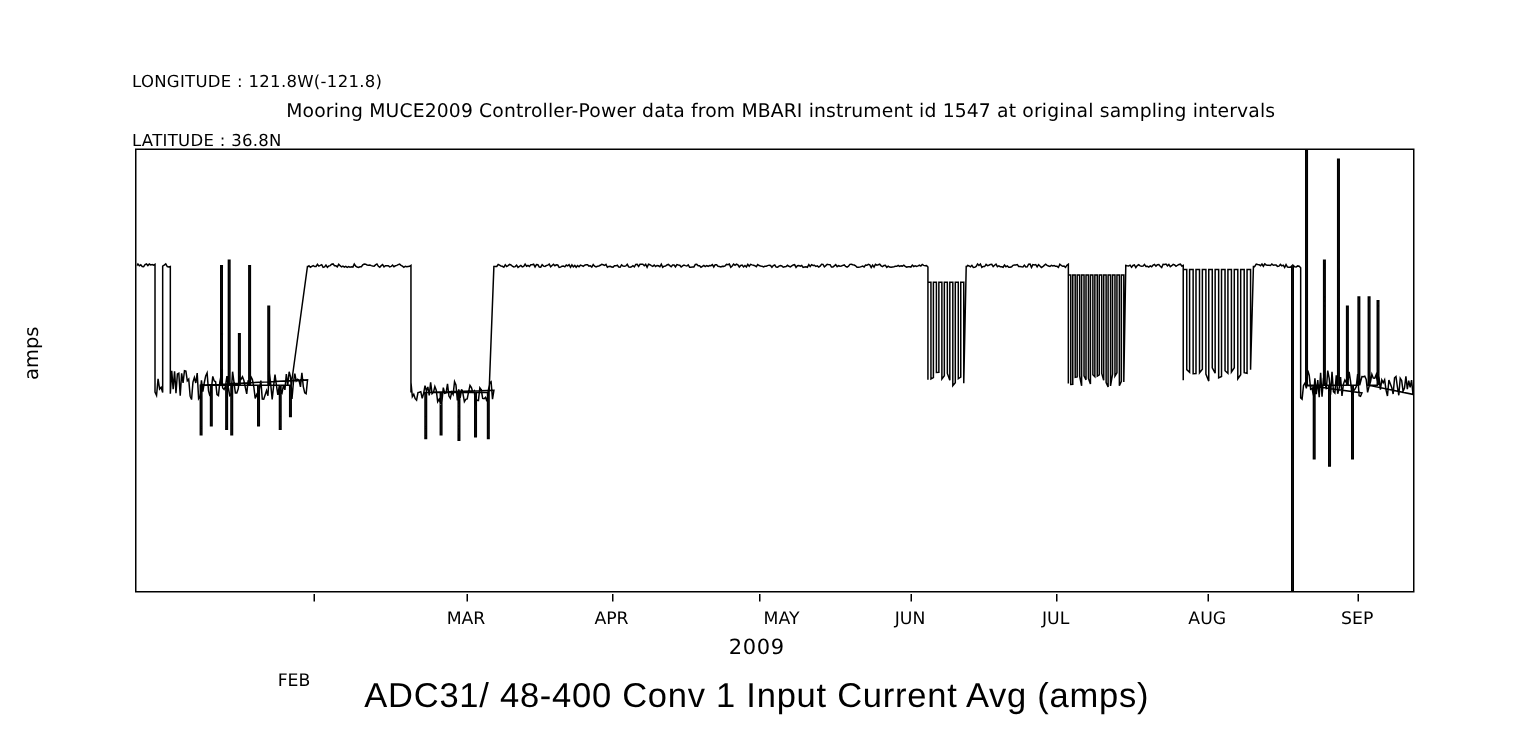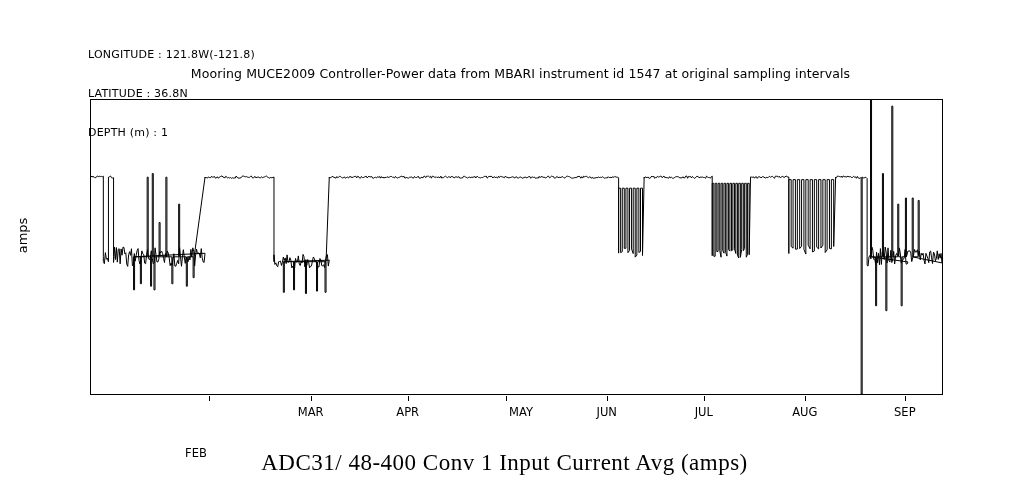--- a/index.html
+++ b/index.html
@@ -59,21 +59,21 @@
     text-align: center;
     font-size: 14px;
     letter-spacing: 0.4px;
   }
   .footer {
     position: absolute;
     left: 0;
     top: 450px;
     width: 1009px;
     text-align: center;
-    font-family: Liberation Serif, serif;
+    font-family: Liberation Sans, sans-serif;
     font-size: 23px;
     letter-spacing: 0.5px;
   }
   
   #plot {
     position: absolute;
     left: 90px;
     top: 99px;
     width: 853px;
     height: 296px;
@@ -127,21 +127,20 @@
   }
 </style>
 </head>
 <body>
 
 <div id="root">
 
   <div class="meta">
     <div>LONGITUDE : 121.8W(-121.8)</div>
     <div>LATITUDE : 36.8N</div>
-    <div>DEPTH (m) : 1</div>
   </div>
 
   <div class="chart-title">Mooring MUCE2009 Controller-Power data from MBARI instrument id 1547 at original sampling intervals</div>
 
   <div class="ylabel">amps</div>
 
 
   <div id="plot">
     <svg id="plot-svg" width="851" height="294" viewBox="0 0 851 294">
         <path d="M0.00,77.20L0.95,75.97L1.90,77.22L2.85,76.52L3.80,77.65L4.75,77.75L5.70,76.44L6.64,75.98L7.59,77.07L8.54,76.01L9.49,76.58L10.44,76.41L11.39,76.82L12.34,76.19L12.34,156.80L12.34,161.43L13.36,163.66L14.38,152.62L15.40,159.33L16.42,158.17L17.45,161.73L17.45,77.17L17.45,77.26L18.47,76.71L19.49,75.97L20.51,77.72L21.53,78.02L22.55,77.72L22.55,156.80L22.55,162.42L23.49,147.14L24.44,159.49L25.38,147.55L26.32,162.11L27.27,149.27L28.21,148.77L29.15,163.83L30.10,148.92L31.04,155.21L31.98,147.15L32.93,147.38L33.87,153.87L34.81,152.78L35.76,164.12L36.70,166.38L37.64,154.68L38.58,151.64L39.53,155.34L40.47,148.74L41.41,165.71L42.36,164.17L43.30,153.55L44.24,161.16L45.19,155.16L46.13,150.58L47.07,148.58L48.02,160.58L48.96,164.06L49.90,159.36L50.85,150.90L51.79,153.90L52.73,154.51L53.67,163.10L54.62,163.75L55.56,154.73L56.50,149.75L57.45,158.65L58.39,159.64L59.33,157.58L60.28,150.72L61.22,158.28L62.16,163.68L63.11,162.80L64.05,147.81L64.99,154.91L65.93,161.94L66.88,161.98L67.82,159.22L68.76,151.65L69.71,152.76L70.65,151.20L71.59,153.58L72.54,158.25L73.48,162.54L74.42,153.51L75.37,157.20L76.31,151.12L77.25,153.07L78.20,157.85L79.14,165.64L80.08,163.03L81.02,165.50L81.97,159.30L82.91,153.73L83.85,166.11L84.80,166.19L85.74,163.29L86.68,160.40L87.63,163.88L88.57,147.70L89.51,156.63L90.46,166.28L91.40,157.40L92.34,149.67L93.29,156.88L94.23,163.33L95.17,157.16L96.11,159.92L97.06,161.77L98.00,156.71L98.94,159.90L99.89,149.39L100.83,156.99L101.77,147.85L102.72,151.34L103.66,165.88L104.60,154.94L105.55,149.12L106.49,154.04L107.43,152.82L108.38,153.66L109.32,157.88L110.26,148.62L111.20,157.70L112.15,161.86L113.09,162.48L114.03,153.27L42.55,156.80L42.55,189.88L43.57,189.88L43.57,156.80L49.36,156.80L49.36,183.75L50.38,183.75L50.38,156.80L56.17,156.80L56.17,77.17L57.19,77.17L57.19,156.80L59.57,156.80L59.57,186.20L60.59,186.20L60.59,156.80L61.27,156.80L61.27,73.50L62.29,73.50L62.29,156.80L62.97,156.80L62.97,189.88L64.00,189.88L64.00,156.80L68.08,156.80L68.08,122.50L69.10,122.50L69.10,156.80L74.89,156.80L74.89,77.17L75.91,77.17L75.91,156.80L80.84,156.80L80.84,183.75L81.87,183.75L81.87,156.80L87.65,156.80L87.65,104.13L88.67,104.13L88.67,156.80L95.31,156.80L95.31,186.20L96.33,186.20L96.33,156.80L102.12,156.80L102.12,177.63L103.14,177.63L103.14,156.80L114.03,77.17L114.03,78.00L114.98,77.13L115.92,78.13L116.87,77.56L117.81,77.03L118.76,77.69L119.70,77.62L120.64,76.16L121.59,77.39L122.53,76.96L123.48,76.45L124.42,78.23L125.37,77.96L126.31,76.75L127.25,78.19L128.20,77.33L129.14,77.08L130.09,76.12L131.03,75.95L131.97,77.21L132.92,77.24L133.86,77.93L134.81,76.19L135.75,77.11L136.70,77.96L137.64,77.41L138.58,78.03L139.53,77.61L140.47,78.31L141.42,77.76L142.36,78.15L143.31,77.92L144.25,78.10L145.19,75.99L146.14,77.40L147.08,77.98L148.03,78.31L148.97,77.82L149.92,77.85L150.86,76.51L151.80,76.04L152.75,76.13L153.69,76.67L154.64,76.80L155.58,76.68L156.53,77.09L157.47,77.37L158.41,77.43L159.36,76.56L160.30,75.96L161.25,77.54L162.19,78.18L163.14,77.09L164.08,76.41L165.02,77.96L165.97,77.17L166.91,77.17L167.86,77.11L168.80,77.89L169.75,77.63L170.69,76.74L171.63,77.81L172.58,77.20L173.52,76.91L174.47,76.42L175.41,76.05L176.36,76.89L177.30,77.46L178.24,78.22L179.19,77.48L180.13,77.78L181.08,77.62L182.02,77.52L182.97,76.95L182.97,161.70L182.97,154.83L183.90,164.41L184.84,162.82L185.78,165.78L186.72,166.78L187.65,161.70L188.59,161.49L189.53,161.11L190.47,165.52L191.40,162.38L192.34,157.08L193.28,160.60L194.22,157.92L195.15,163.65L196.09,154.87L197.03,162.42L197.97,161.58L198.90,157.68L199.84,160.07L200.78,167.82L201.72,166.24L202.65,169.01L203.59,167.90L204.53,158.44L205.47,162.16L206.40,161.92L207.34,155.91L208.28,164.03L209.22,165.52L210.15,161.43L211.09,162.97L212.03,154.41L212.97,156.65L213.90,166.89L214.84,159.59L215.78,165.32L216.72,159.52L217.65,162.39L218.59,167.77L219.53,166.22L220.47,165.98L221.40,161.24L222.34,156.97L223.28,158.32L224.22,161.41L225.15,160.59L226.09,168.90L227.03,166.70L227.97,166.97L228.90,158.51L229.84,159.89L230.78,165.64L231.72,165.79L232.65,164.90L233.59,167.51L234.53,160.43L235.47,155.45L236.40,154.58L237.34,166.08L238.28,160.17L192.33,161.70L192.33,192.32L193.35,192.32L193.35,161.70L202.54,161.70L202.54,189.88L203.56,189.88L203.56,161.70L214.45,161.70L214.45,193.55L215.47,193.55L215.47,161.70L225.52,161.70L225.52,191.10L226.54,191.10L226.54,161.70L234.03,161.70L234.03,192.32L235.05,192.32L235.05,161.70L238.28,77.17L238.28,77.86L239.23,77.60L240.17,77.59L241.12,76.32L242.06,76.78L243.01,77.43L243.95,77.52L244.90,78.18L245.84,76.55L246.79,77.69L247.74,77.07L248.68,76.26L249.63,76.66L250.57,77.48L251.52,77.95L252.46,77.75L253.41,76.78L254.35,78.25L255.30,77.65L256.25,76.96L257.19,77.86L258.14,77.58L259.08,76.13L260.03,77.52L260.97,76.99L261.92,77.63L262.86,76.51L263.81,76.55L264.76,76.19L265.70,77.92L266.65,76.33L267.59,76.51L268.54,78.09L269.48,78.16L270.43,76.46L271.37,77.41L272.32,77.63L273.27,77.04L274.21,76.76L275.16,76.09L276.10,77.89L277.05,76.99L277.99,76.14L278.94,77.17L279.88,76.58L280.83,76.67L281.78,78.26L282.72,78.09L283.67,77.49L284.61,77.30L285.56,77.90L286.50,76.70L287.45,77.25L288.39,76.41L289.34,78.16L290.29,76.55L291.23,77.94L292.18,76.96L293.12,78.21L294.07,77.06L295.01,77.82L295.96,76.76L296.90,77.09L297.85,77.52L298.80,76.83L299.74,76.44L300.69,76.45L301.63,77.40L302.58,77.23L303.52,78.01L304.47,76.41L305.41,77.48L306.36,78.00L307.31,77.55L308.25,77.34L309.20,76.86L310.14,76.18L311.09,76.49L312.03,76.99L312.98,76.27L313.92,78.20L314.87,77.63L315.82,77.48L316.76,77.99L317.71,78.08L318.65,77.20L319.60,77.24L320.54,76.85L321.49,77.97L322.43,78.11L323.38,76.54L324.33,77.38L325.27,77.53L326.22,77.29L327.16,76.19L328.11,77.98L329.05,78.22L330.00,77.85L330.94,77.15L331.89,77.95L332.84,76.26L333.78,76.23L334.73,77.63L335.67,76.19L336.62,76.24L337.56,76.22L338.51,77.14L339.45,76.23L340.40,78.20L341.35,76.12L342.29,76.47L343.24,77.04L344.18,77.53L345.13,76.73L346.07,77.68L347.02,76.97L347.96,77.19L348.91,77.83L349.86,76.14L350.80,78.22L351.75,77.49L352.69,77.41L353.64,76.67L354.58,76.22L355.53,77.05L356.47,77.77L357.42,76.74L358.37,76.70L359.31,77.89L360.26,76.36L361.20,76.63L362.15,76.84L363.09,78.00L364.04,77.22L364.98,76.75L365.93,77.10L366.88,77.34L367.82,76.58L368.77,78.18L369.71,78.11L370.66,77.92L371.60,77.95L372.55,76.28L373.49,76.18L374.44,77.16L375.39,77.17L376.33,78.21L377.28,77.58L378.22,76.94L379.17,77.77L380.11,77.11L381.06,77.53L382.00,77.05L382.95,77.11L383.90,76.45L384.84,78.00L385.79,76.48L386.73,76.51L387.68,77.50L388.62,77.65L389.57,77.92L390.51,77.50L391.46,77.58L392.41,77.24L393.35,76.26L394.30,76.51L395.24,76.07L396.19,78.15L397.13,77.34L398.08,76.08L399.02,76.84L399.97,76.08L400.92,76.61L401.86,78.02L402.81,76.97L403.75,76.76L404.70,77.99L405.64,77.05L406.59,77.97L407.53,76.24L408.48,77.51L409.43,76.22L410.37,76.60L411.32,76.88L412.26,77.15L413.21,77.84L414.15,76.33L415.10,77.00L416.04,77.30L416.99,77.47L417.94,77.99L418.88,77.52L419.83,77.48L420.77,77.06L421.72,76.77L422.66,77.01L423.61,78.18L424.55,77.02L425.50,76.68L426.45,78.04L427.39,78.09L428.34,77.39L429.28,77.02L430.23,77.30L431.17,78.13L432.12,77.89L433.06,77.75L434.01,76.86L434.96,77.53L435.90,77.91L436.85,77.19L437.79,76.63L438.74,76.45L439.68,78.26L440.63,77.10L441.57,77.03L442.52,77.40L443.47,77.02L444.41,78.27L445.36,78.04L446.30,77.81L447.25,78.20L448.19,76.40L449.14,77.67L450.08,76.43L451.03,76.98L451.98,76.84L452.92,77.65L453.87,77.28L454.81,78.09L455.76,77.42L456.70,76.21L457.65,76.25L458.59,77.87L459.54,77.09L460.49,76.18L461.43,76.42L462.38,76.49L463.32,78.07L464.27,78.03L465.21,77.23L466.16,76.39L467.10,77.81L468.05,77.13L469.00,77.52L469.94,77.37L470.89,76.94L471.83,76.63L472.78,77.64L473.72,78.03L474.67,77.47L475.61,76.25L476.56,76.19L477.51,76.51L478.45,76.69L479.40,77.20L480.34,78.13L481.29,78.17L482.23,78.09L483.18,77.74L484.12,77.40L485.07,77.94L486.02,76.66L486.96,76.86L487.91,76.22L488.85,76.54L489.80,78.26L490.74,76.68L491.69,78.05L492.63,76.22L493.58,76.78L494.53,76.49L495.47,76.11L496.42,77.20L497.36,77.79L498.31,76.96L499.25,76.92L500.20,78.26L501.14,77.42L502.09,78.05L503.04,78.17L503.98,77.94L504.93,77.77L505.87,77.54L506.82,77.56L507.76,76.99L508.71,77.58L509.65,77.26L510.60,77.41L511.55,76.75L512.49,77.54L513.44,78.15L514.38,77.86L515.33,77.79L516.27,78.02L517.22,76.72L518.16,77.70L519.11,77.28L520.06,77.69L521.00,77.29L521.95,76.81L522.89,77.41L523.84,76.33L524.78,76.94L525.73,77.20L526.67,77.07L527.62,78.02L527.62,153.13L527.62,150.99L527.62,88.20L529.63,88.20L529.63,152.61L531.27,151.69L531.27,88.20L533.27,88.20L533.27,148.37L534.91,148.26L534.91,88.20L536.92,88.20L536.92,152.68L538.56,150.50L538.56,88.20L540.57,88.20L540.57,148.94L542.21,153.55L542.21,88.20L544.21,88.20L544.21,157.13L545.86,155.14L545.86,88.20L547.86,88.20L547.86,152.44L549.50,151.45L549.50,88.20L551.51,88.20L551.51,155.50L553.15,77.17L553.15,78.14L554.10,76.89L555.04,77.29L555.99,77.86L556.93,76.88L557.88,78.26L558.82,78.21L559.77,77.60L560.71,75.98L561.66,77.01L562.61,76.02L563.55,78.26L564.50,77.62L565.44,77.72L566.39,76.27L567.33,77.06L568.28,76.84L569.22,76.26L570.17,76.16L571.12,77.69L572.06,76.81L573.01,76.07L573.95,77.76L574.90,77.29L575.84,77.77L576.79,77.82L577.73,78.16L578.68,76.67L579.63,77.84L580.57,77.31L581.52,78.15L582.46,78.20L583.41,77.84L584.35,76.89L585.30,76.66L586.24,76.72L587.19,76.41L588.14,77.67L589.08,77.72L590.03,77.89L590.97,77.94L591.92,76.76L592.86,77.98L593.81,77.87L594.75,76.12L595.70,75.99L596.65,78.27L597.59,76.41L598.54,76.63L599.48,76.39L600.43,77.91L601.37,76.46L602.32,77.38L603.26,78.34L604.21,77.84L605.16,76.92L606.10,76.12L607.05,76.90L607.99,77.29L608.94,77.66L609.88,76.88L610.83,77.32L611.77,77.03L612.72,77.54L613.67,77.55L614.61,78.29L615.56,76.12L616.50,76.99L617.45,77.52L618.39,77.41L619.34,78.21L620.28,76.80L621.23,76.14L621.23,153.13L621.23,155.72L621.23,83.30L622.85,83.30L622.85,156.28L624.18,156.23L624.18,83.30L625.80,83.30L625.80,151.62L627.12,151.33L627.12,83.30L628.74,83.30L628.74,150.58L630.07,157.19L630.07,83.30L631.69,83.30L631.69,150.61L633.01,153.20L633.01,83.30L634.63,83.30L634.63,152.25L635.96,156.08L635.96,83.30L637.58,83.30L637.58,149.77L638.90,151.11L638.90,83.30L640.52,83.30L640.52,150.74L641.85,149.84L641.85,83.30L643.47,83.30L643.47,148.89L644.80,153.50L644.80,83.30L646.42,83.30L646.42,155.11L647.74,158.00L647.74,83.30L649.36,83.30L649.36,157.32L650.69,149.47L650.69,83.30L652.31,83.30L652.31,150.72L653.63,148.49L653.63,83.30L655.25,83.30L655.25,157.20L656.58,154.29L656.58,83.30L658.20,83.30L658.20,154.71L659.52,77.17L659.52,76.91L660.48,77.12L661.44,77.28L662.40,76.80L663.35,78.21L664.31,76.98L665.27,76.65L666.23,78.35L667.18,77.09L668.14,76.51L669.10,77.27L670.06,77.56L671.01,77.42L671.97,76.27L672.93,77.57L673.89,77.48L674.84,78.11L675.80,77.25L676.76,77.82L677.72,76.79L678.67,76.29L679.63,77.42L680.59,76.43L681.54,76.39L682.50,77.46L683.46,78.31L684.42,76.17L685.37,76.28L686.33,76.03L687.29,77.21L688.25,76.24L689.20,77.75L690.16,77.17L691.12,76.28L692.08,76.65L693.03,77.52L693.99,76.84L694.95,76.29L695.91,76.11L696.86,77.37L697.82,76.98L697.82,147.00L697.82,153.54L697.82,79.63L700.16,79.63L700.16,146.44L702.07,148.17L702.07,79.63L704.42,79.63L704.42,149.16L706.33,149.07L706.33,79.63L708.67,79.63L708.67,148.54L710.58,146.23L710.58,79.63L712.93,79.63L712.93,149.34L714.84,154.07L714.84,79.63L717.18,79.63L717.18,145.16L719.10,148.75L719.10,79.63L721.44,79.63L721.44,151.91L723.35,150.99L723.35,79.63L725.69,79.63L725.69,147.18L727.61,148.83L727.61,79.63L729.95,79.63L729.95,148.00L731.86,145.18L731.86,79.63L734.20,79.63L734.20,152.52L736.12,149.81L736.12,79.63L738.46,79.63L738.46,148.43L740.37,148.88L740.37,79.63L742.71,79.63L742.71,146.51L744.63,77.17L744.63,78.34L745.57,77.48L746.52,76.00L747.46,76.27L748.41,76.43L749.35,77.14L750.30,76.06L751.24,77.50L752.19,75.95L753.13,76.64L754.08,76.76L755.03,76.85L755.97,76.97L756.92,76.02L757.86,76.83L758.81,76.72L759.75,76.73L760.70,77.58L761.64,77.42L762.59,76.28L763.54,77.21L764.48,76.78L765.43,78.28L766.37,76.42L767.32,78.05L768.26,78.24L769.21,78.24L770.15,77.30L770.15,294.00L771.18,294.00L771.18,77.17L771.18,76.98L772.16,77.85L773.15,77.97L774.14,77.27L775.12,77.47L776.11,78.55L776.11,156.80L776.11,165.25L777.06,166.11L778.01,156.92L778.96,155.38L779.91,158.91L780.86,147.06L781.81,150.10L782.76,159.43L783.71,158.87L784.66,164.31L785.61,152.23L786.56,162.72L787.51,153.41L788.46,164.74L789.41,148.60L790.36,164.48L791.31,151.82L792.26,153.96L793.21,159.54L794.16,147.06L795.11,151.99L796.06,163.06L797.01,147.88L797.96,161.08L798.91,162.03L799.86,150.26L800.81,162.54L801.76,158.90L802.71,151.45L803.66,163.94L804.61,156.04L805.56,153.42L806.51,155.12L807.46,156.16L808.41,147.90L809.36,154.07L810.31,163.18L811.26,160.72L812.21,159.49L813.16,157.91L814.11,149.46L815.06,163.83L816.01,164.16L816.96,161.95L779.52,156.80L779.52,0.00L780.54,0.00L780.54,156.80L784.62,156.80L784.62,205.80L785.64,205.80L785.64,156.80L791.43,156.80L791.43,73.50L792.45,73.50L792.45,156.80L794.83,156.80L794.83,210.70L795.86,210.70L795.86,156.80L800.79,156.80L800.79,6.13L801.81,6.13L801.81,156.80L806.75,156.80L806.75,104.13L807.77,104.13L807.77,156.80L810.15,156.80L810.15,205.80L811.17,205.80L811.17,156.80L814.41,156.80L814.41,98.00L815.43,98.00L815.43,156.80L816.96,151.02L817.91,151.17L818.85,150.81L819.80,152.90L820.74,161.59L821.69,157.72L822.63,154.71L823.58,149.54L824.52,152.09L825.47,152.12L826.42,149.78L827.36,155.47L828.31,151.05L829.25,159.83L830.20,153.25L831.14,155.13L832.09,153.22L833.03,160.05L833.98,163.98L834.93,153.35L835.87,155.83L836.82,158.28L837.76,162.69L838.71,151.88L839.65,151.01L840.60,157.88L841.54,163.52L842.49,152.14L843.44,153.60L844.38,160.81L845.33,158.73L846.27,150.85L847.22,159.45L848.16,153.73L849.11,158.19L850.05,153.43L851.00,162.92L821.21,156.80L821.21,98.00L822.24,98.00L822.24,156.80L827.17,156.80L827.17,100.45L828.19,100.45L828.19,156.80" fill="none" stroke="#000000" stroke-width="1"></path>
@@ -160,16 +159,17 @@
       <div class="xtick" style="left: 516.727px;">JUN</div>
       <div class="xtickmark" style="left: 516.727px;"></div>
       <div class="xtick" style="left: 613.741px;">JUL</div>
       <div class="xtickmark" style="left: 613.741px;"></div>
       <div class="xtick" style="left: 714.84px;">AUG</div>
       <div class="xtickmark" style="left: 714.84px;"></div>
       <div class="xtick" style="left: 814.832px;">SEP</div>
       <div class="xtickmark" style="left: 814.832px;"></div>
     </div>
 
+  <div class="xlabel">2009</div>
 
   <div class="footer">ADC31/ 48-400 Conv 1 Input Current  Avg (amps)</div>
 
 </div>
 
 </body></html>

